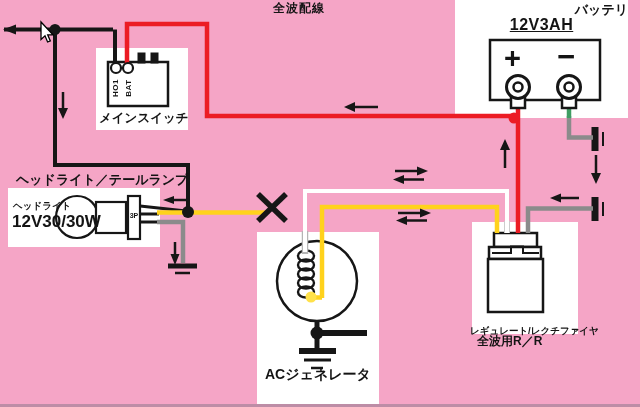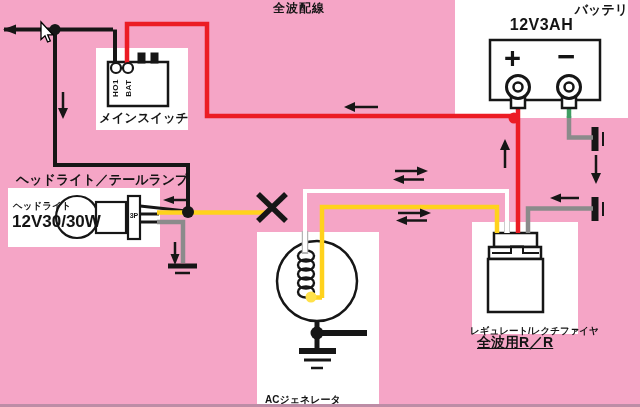--- a/index.html
+++ b/index.html
@@ -160,32 +160,32 @@
       <polygon class="ah" points="550,198 561,193.5 561,202.5"></polygon>
     </g>
 
     <path d="M41,22 L41,39.5 L45,35.8 L47.6,42 L50.3,40.9 L47.7,34.8 L53,34.8 Z" fill="#ffffff" stroke="#000000" stroke-width="1.3"></path>
   </svg>
 
   <div class="lbl b" style="left:273px;top:2px;font-size:12px;letter-spacing:1px;">全波配線</div>
 
 
   <div class="lbl b ctr" style="left:455px;top:3px;width:173px;font-size:13px;text-align:right;">バッテリ</div>
-  <div class="lbl b ctr" style="left:455px;top:17px;width:173px;font-size:16px;letter-spacing:0.5px;">12V3AH</div>
+  <div class="lbl b ctr" style="left:455px;top:17px;width:173px;font-size:16px;letter-spacing:0.5px;text-decoration:underline;">12V3AH</div>
   <div class="lbl b" style="left:504px;top:43px;font-size:29px;">+</div>
   <div class="lbl b" style="left:557px;top:41px;font-size:31px;">−</div>
 
   <div class="lbl b" style="left:99px;top:112px;font-size:12.5px;">メインスイッチ</div>
   <div class="lbl b rot" style="left:116px;top:88px;font-size:8px;letter-spacing:0.5px;">HO1</div>
   <div class="lbl b rot" style="left:129px;top:88px;font-size:8px;letter-spacing:0.5px;">BAT</div>
 
   <div class="lbl b" style="left:4px;top:173px;font-size:13px;margin-left:12px;">ヘッドライト／テールランプ</div>
   <div class="lbl b" style="left:13px;top:201px;font-size:9.5px;">ヘッドライト</div>
   <div class="lbl b" style="left:12px;top:213px;font-size:17px;">12V30/30W</div>
   <div class="lbl b ctr" style="left:128px;top:212px;width:12px;font-size:7px;">3P</div>
 
-  <div class="lbl b" style="left:265px;top:395px;font-size:10px;text-align:right;">ACジェネレータ</div>
+  <div class="lbl b" style="left:265px;top:367px;font-size:14px;text-align:right;">ACジェネレータ</div>
 
   <div class="lbl b ctr" style="left:470px;top:314px;width:110px;font-size:9.5px;margin-top:12px;">レギュレート/レクチファイヤ</div>
-  <div class="lbl b" style="left:477px;top:335px;font-size:14px;text-decoration:underline;">全波用R／R</div>
+  <div class="lbl b" style="left:477px;top:335px;font-size:12px;">全波用R／R</div>
 
   <div class="edge-strip"></div>
 </div>
 
 </body></html>

